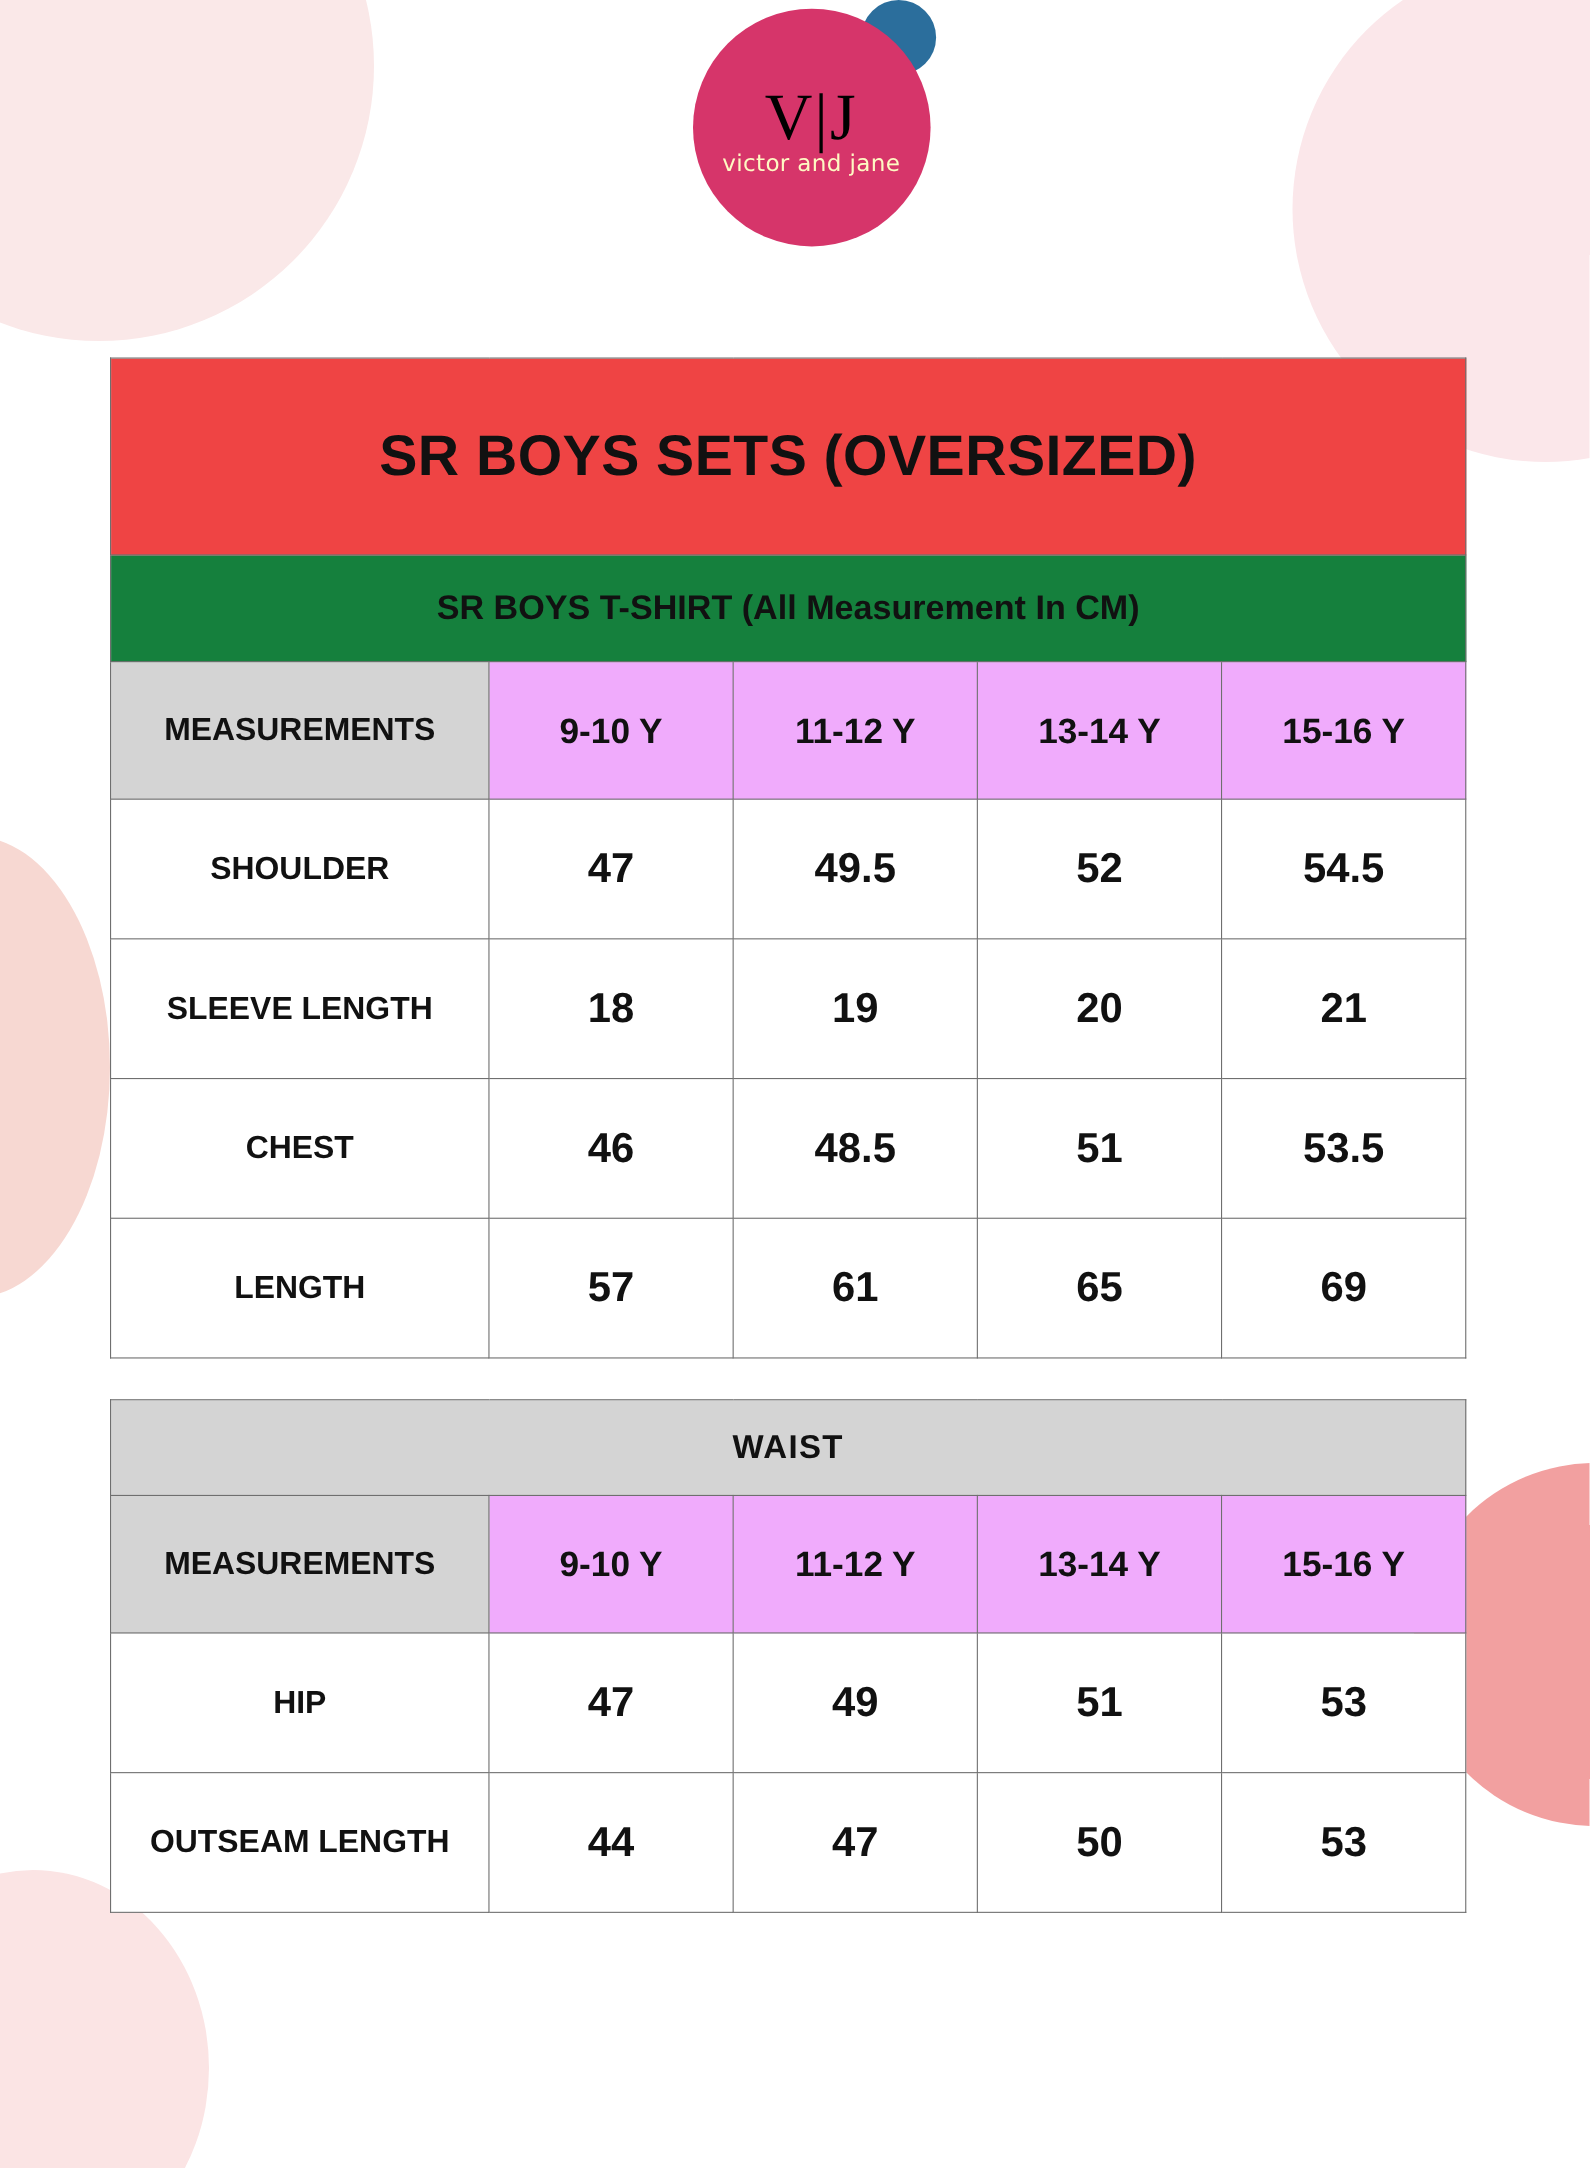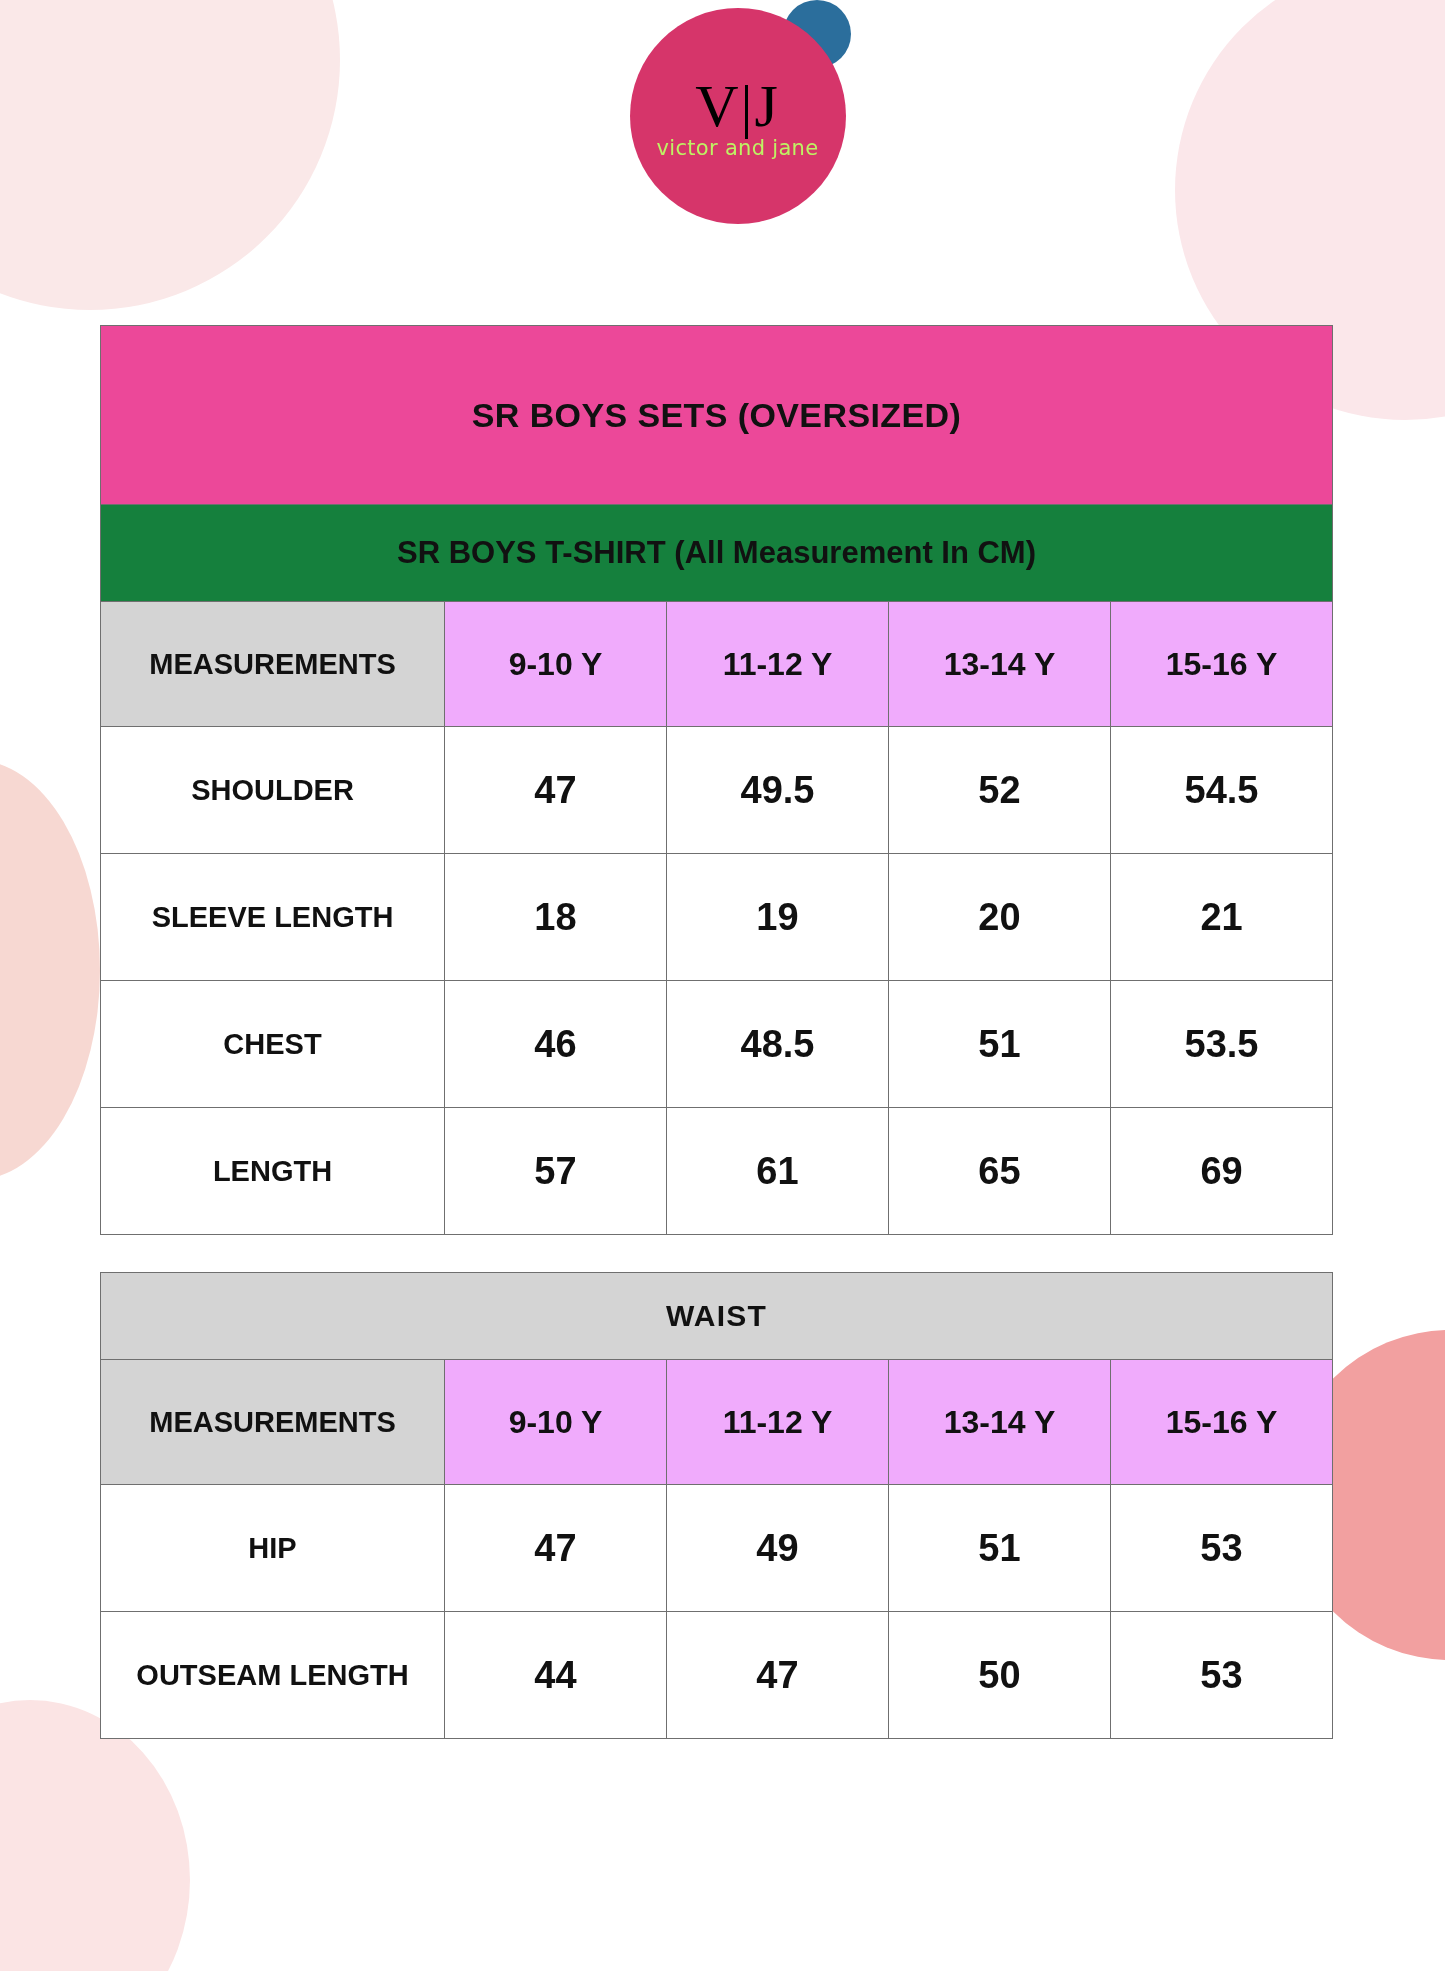--- a/index.html
+++ b/index.html
@@ -93,21 +93,21 @@
   .logo-mark {
     color: #000000;
     font-size: 60px;
     font-weight: 400;
     letter-spacing: 2px;
     font-family: "Liberation Serif", serif;
     line-height: 1;
     margin-top: 4px;
   }
   .logo-sub {
-    color: #bef264;
+    color: #fef9c3;
     font-size: 21px;
     margin-top: 0;
     font-family: "DejaVu Sans", sans-serif;
     letter-spacing: 0.3px;
   }
 
   
   .sheet {
     position: absolute;
     left: 100px;
@@ -122,22 +122,22 @@
     width: 1232px;
   }
   td {
     border: 1px solid #6f6f6f;
     text-align: center;
     vertical-align: middle;
     color: #111111;
     font-weight: bold;
   }
   .title-cell {
-    background: #ec4899;
-    font-size: 34px;
+    background: #ef4444;
+    font-size: 52px;
     height: 176px;
     letter-spacing: 0.4px;
   }
   .sub-cell {
     background: #15803d;
     font-size: 31px;
     height: 94px;
   }
   .shorts-title-cell {
     background: #d4d4d4;

